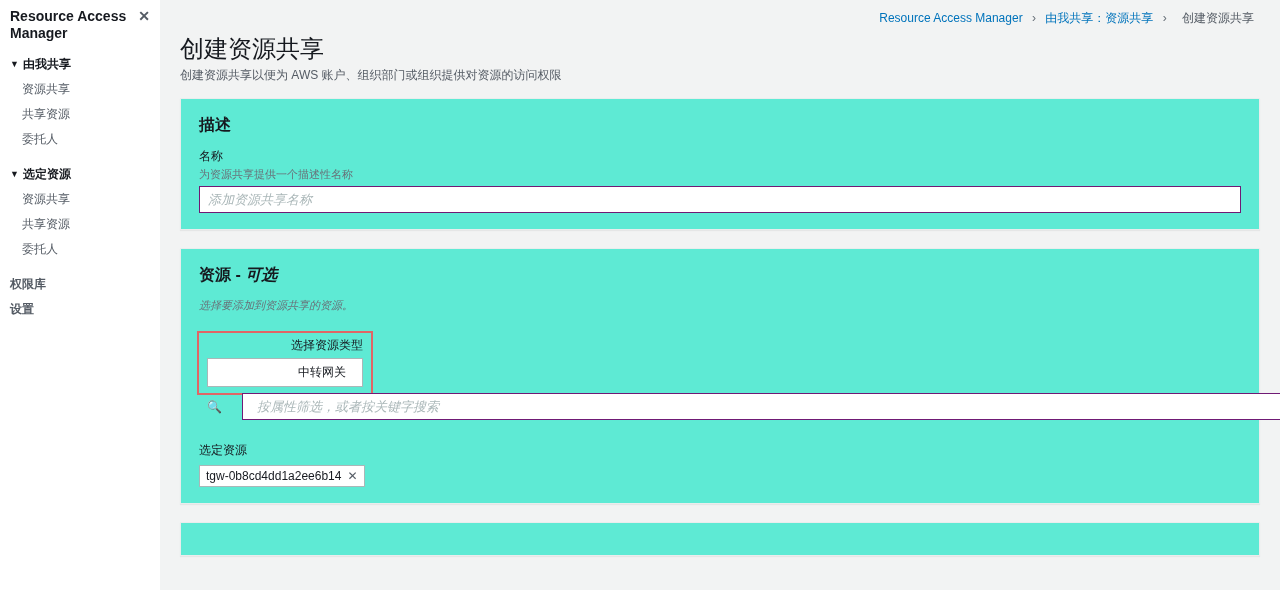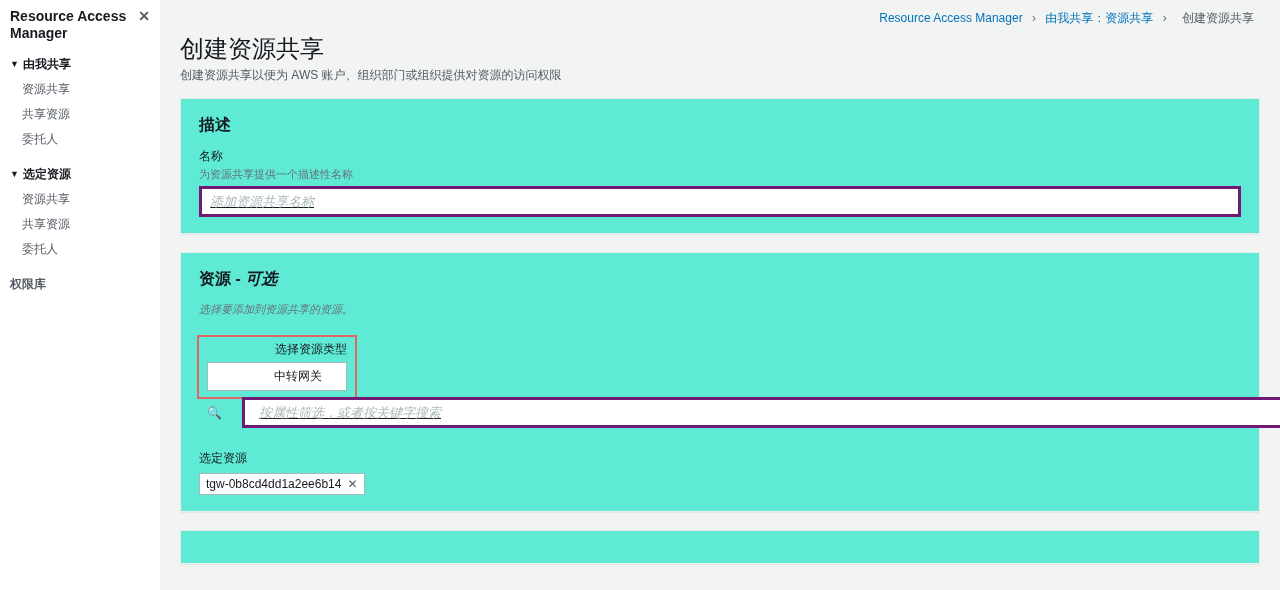--- a/index.html
+++ b/index.html
@@ -19,23 +19,23 @@
 .breadcrumb a { color: #0073bb; text-decoration: none; }
 .breadcrumb .current { color: #545b64; }
 .page-title { font-size: 24px; font-weight: 400; margin-bottom: 2px; color: #16191f; }
 .page-desc { font-size: 12px; color: #545b64; margin-bottom: 14px; }
 .panel { background: #5eead4; border: 1px solid #eaeded; box-shadow: 0 1px 1px rgba(0,0,0,0.05); padding: 16px 18px; margin-bottom: 18px; }
 .panel-title { font-size: 16px; font-weight: 700; margin-bottom: 12px; }
 .panel-sub em { font-style: italic; font-weight: 700; }
 .panel-hint { font-size: 11px; color: #687078; margin-bottom: 20px; font-style: italic; }
 .field-label { font-size: 12px; color: #16191f; margin-bottom: 2px; }
 .field-hint { font-size: 11px; color: #687078; margin-bottom: 4px; }
-.input { width: 100%; border: 3px solid #701a75; padding: 5px 8px; font-size: 13px; color: #16191f; background: #fff; text-decoration: underline; }
+.input { width: 100%; border: 1px solid #701a75; padding: 5px 8px; font-size: 13px; color: #16191f; background: #fff; }
 .input::placeholder { color: #aab7b8; font-style: italic; }
-.select-box { border: 1px solid #aab7b8; padding: 5px 24px; font-size: 12px; background: #fff; width: 140px; margin-bottom: 6px; cursor: pointer; }
+.select-box { border: 1px solid #aab7b8; padding: 5px 16px; font-size: 12px; background: #fff; width: 156px; margin-bottom: 6px; cursor: pointer; }
 .search-wrap { position: relative; }
 .search-wrap .mag { position: absolute; left: 8px; top: 50%; transform: translateY(-50%); color: #687078; font-size: 12px; }
 .search-wrap .input { padding-left: 14px; font-style: italic; margin-left: 43px; }
 .table { width: 100%; margin-top: 8px; font-size: 12px; border-collapse: collapse; }
 .table th { text-align: left; font-weight: 400; color: #545b64; padding: 6px 10px; font-size: 12px; }
 .table td { padding: 8px 10px; }
 .table tr.selected-row td { background: #f1faff; border-top: 1px solid #0073bb; border-bottom: 1px solid #0073bb; }
 .ck { width: 13px; height: 13px; accent-color: #0073bb; }
 .selected-chip-wrap { margin-top: 22px; }
 .selected-label { font-size: 12px; color: #16191f; margin-bottom: 6px; }
@@ -69,20 +69,21 @@
         <span class="caret">▼</span>
         <span>选定资源</span>
       </div>
       <div class="nav-item">资源共享</div>
       <div class="nav-item">共享资源</div>
       <div class="nav-item">委托人</div>
     </div>
 
     <div class="nav-group">
       <div class="nav-item single">权限库</div>
+      <div class="nav-item single">设置</div>
     </div>
   </aside>
 
   <main class="main">
     <div class="breadcrumb">
       <a>Resource Access Manager</a>
       <span>›</span>
       <a>由我共享：资源共享</a>
       <span>›</span>
       <span class="current">创建资源共享</span>

